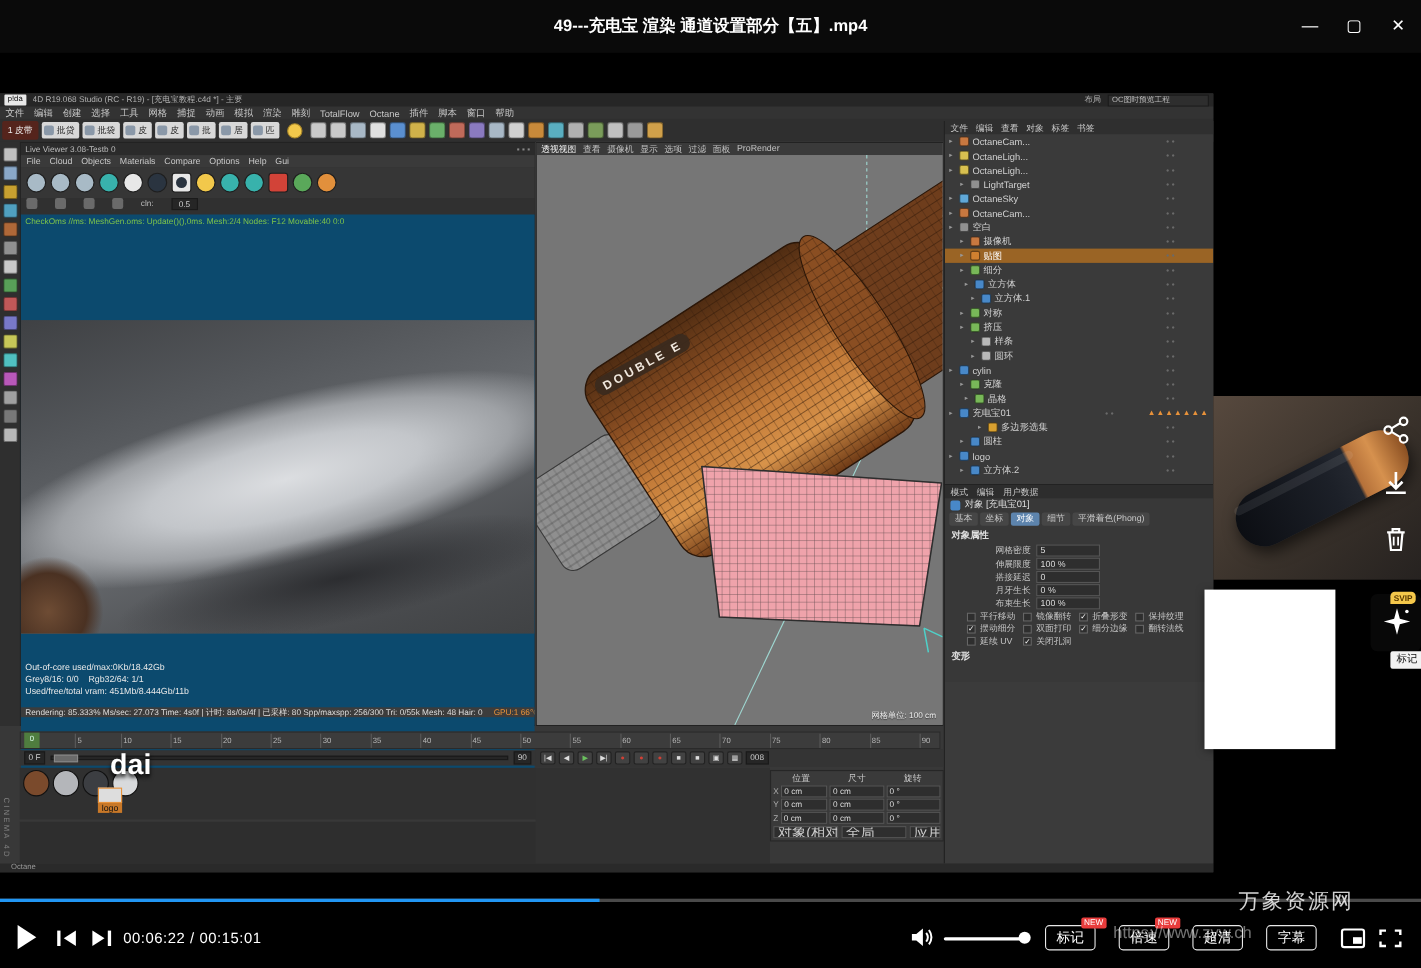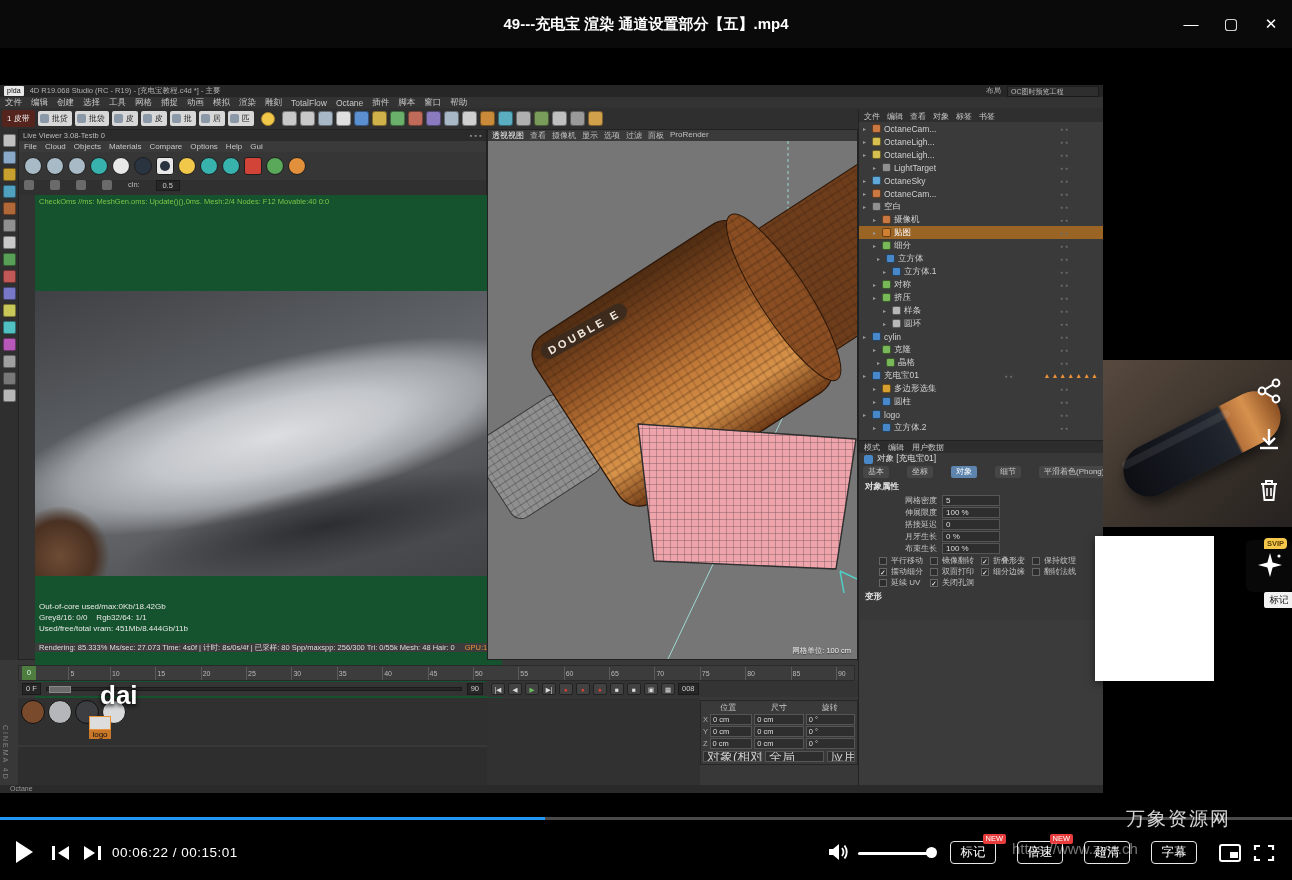--- a/index.html
+++ b/index.html
@@ -40,21 +40,21 @@
 #lv-menu span{font-size:8px;color:#c8c8c8;}
 #lv-toolbar{height:28px;background:#363636;display:flex;align-items:center;gap:4px;padding:0 5px;}
 .lvball{width:18px;height:18px;border-radius:50%;border:1px solid #1e1e1e;}
 .lvsq{width:18px;height:18px;border-radius:3px;border:1px solid #1e1e1e;}
 .lvsel{background:#e8e8e8;display:flex;align-items:center;justify-content:center;}
 .lvsel i{width:10px;height:10px;border-radius:50%;background:#2a3440;display:block;}
 #lv-toolbar2{height:15px;background:#303030;display:flex;align-items:flex-start;gap:16px;padding:0 5px;}
 .lvmini{width:10px;height:10px;background:#6a6a6a;border-radius:2px;}
 #cln-lbl{font-size:7.5px;color:#bbb;}
 .lvfield{background:#262626;border:1px solid #1a1a1a;color:#ccc;font-size:7.5px;line-height:9px;padding:0 3px;min-width:24px;text-align:center;}
-#lv-render{position:absolute;left:16px;top:65px;width:467px;height:508px;background:#14532d;overflow:hidden;}
+#lv-render{position:absolute;left:0;top:65px;width:467px;height:508px;background:#0c4a6e;overflow:hidden;}
 #lv-info{position:absolute;left:4px;top:2px;font-size:7.5px;color:#7ec44a;white-space:nowrap;}
 #lv-img{position:absolute;left:0;top:96px;width:467px;height:285px;overflow:hidden;
   background:linear-gradient(160deg,#3f4144 0%,#54575b 28%,#686b6f 52%,#4a4c4f 82%,#404244 100%);}
 .blade1{position:absolute;left:-40px;top:70px;width:560px;height:150px;border-radius:50%;
   background:radial-gradient(closest-side,#dcdee1 0%,#c3c6ca 45%,#9ea1a5 75%,rgba(120,123,127,0) 100%);
   transform:rotate(-14deg);}
 .blade2{position:absolute;left:60px;top:190px;width:460px;height:90px;border-radius:50%;
   background:radial-gradient(closest-side,rgba(40,41,44,.9),rgba(40,41,44,0) 90%);transform:rotate(-12deg);}
 .blob{position:absolute;left:-25px;bottom:-30px;width:100px;height:100px;border-radius:50%;
   background:radial-gradient(closest-side,#6e4c34,#4a3122 70%,rgba(0,0,0,0));}
@@ -82,21 +82,21 @@
 .omrow .dots{margin-left:auto;margin-right:26px;color:#6a6a6a;font-size:5px;letter-spacing:2px;}
 .omrow .tags{color:#e8923a;font-size:7px;letter-spacing:1px;margin-right:4px;}
 .omrow.sel{background:#9a6425;}
 .omrow.sel .olbl{color:#fff;}
 
 
 #attr{left:858px;top:355px;width:245px;height:180px;background:#383838;border-left:1px solid #222;border-top:1px solid #222;overflow:hidden;}
 #attr-header{height:12px;background:#2d2d2d;display:flex;gap:8px;align-items:center;padding:0 5px;}
 #attr-header span{font-size:8px;color:#c8c8c8;}
 #attr-title{height:12px;display:flex;align-items:center;gap:4px;padding:0 5px;font-size:8.5px;color:#ddd;}
-#attr-tabs{height:14px;display:flex;gap:18px;padding:1px 4px;}
+#attr-tabs{height:14px;display:flex;gap:2px;padding:1px 4px;}
 .atab{background:#464646;color:#c8c8c8;font-size:8px;line-height:11px;padding:0 5px;border-radius:2px;white-space:nowrap;}
 .atab.sel{background:#5d84ad;color:#fff;}
 .asec{font-size:8.5px;color:#e0e0e0;font-weight:bold;padding:2px 6px 1px;}
 .arow{height:12px;display:flex;align-items:center;gap:5px;padding:0 6px;}
 .arow .al{width:72px;text-align:right;font-size:8px;color:#c4c4c4;white-space:nowrap;}
 .arow .av{background:#2e2e2e;border:1px solid #555;color:#ddd;font-size:8px;line-height:9px;padding:0 3px;width:58px;}
 #attr-checks{display:grid;grid-template-columns:1fr 1fr 1fr 1fr;padding:1px 20px;}
 .chk{height:11px;display:flex;align-items:center;gap:4px;}
 .chk .box{width:8px;height:8px;background:#2e2e2e;border:1px solid #666;color:#fff;font-size:7px;line-height:7px;text-align:center;}
 .chk .cl{font-size:8px;color:#c4c4c4;white-space:nowrap;}
@@ -553,21 +553,21 @@
           </div>
 
           <div class="omrow">
             <span class="arr">▸</span>
             <span class="oic" style="background: rgb(72, 136, 200);"></span>
             <span class="olbl">充电宝01</span>
             <span class="dots">●●</span>
             <span class="tags">▲▲▲▲▲▲▲</span>
           </div>
 
-          <div class="omrow" style="padding-left: 14px;">
+          <div class="omrow" style="padding-left: 30px;">
             <span class="arr">▸</span>
             <span class="oic" style="background: rgb(216, 160, 48);"></span>
             <span class="olbl">多边形选集</span>
             <span class="dots">●●</span>
             <span class="tags"></span>
           </div>
 
           <div class="omrow" style="padding-left: 14px;">
             <span class="arr">▸</span>
             <span class="oic" style="background: rgb(72, 136, 200);"></span>

